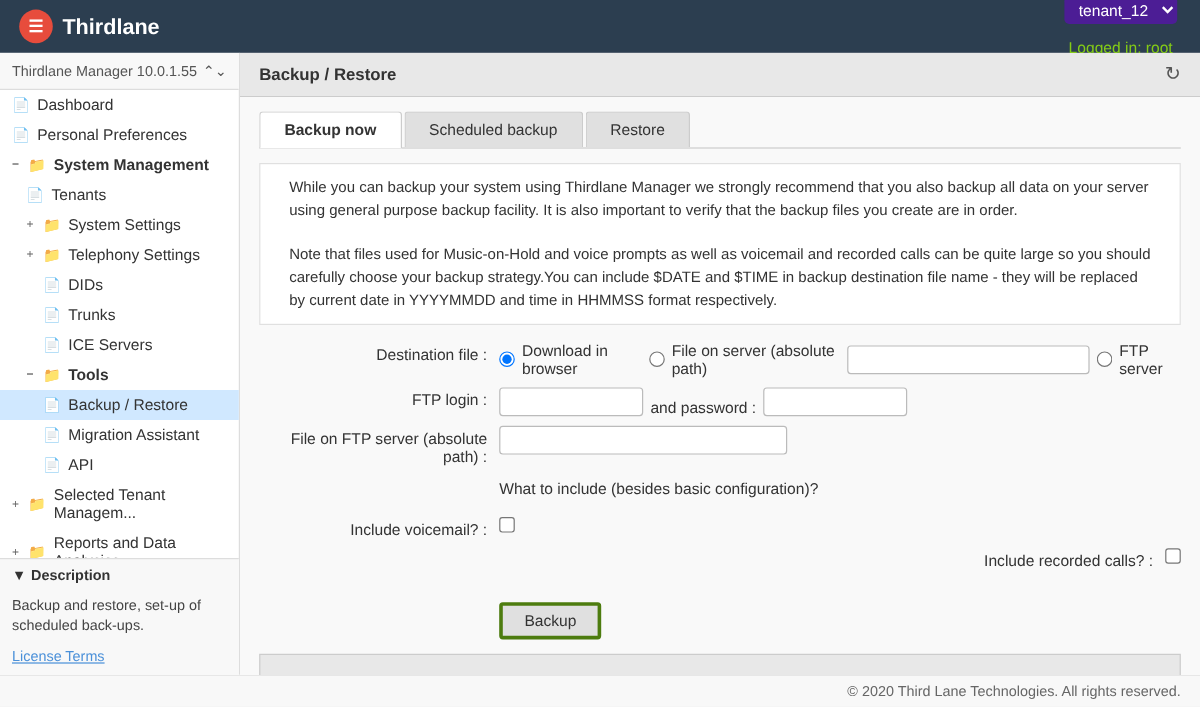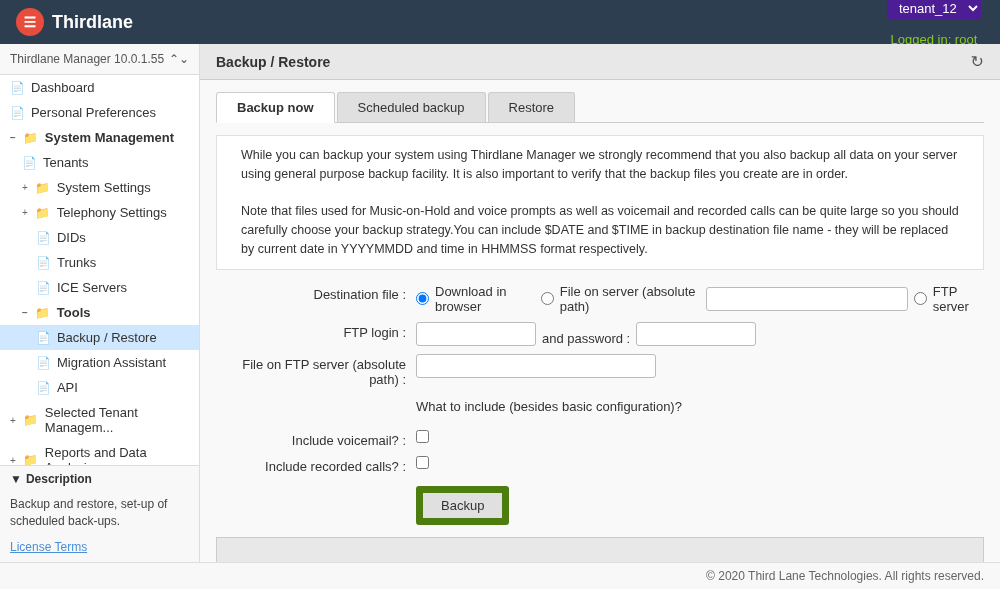--- a/index.html
+++ b/index.html
@@ -233,21 +233,21 @@
       width: 120px;
     }
     .inline-row { display: flex; align-items: flex-end; gap: 6px; }
     .what-include {
       font-size: 13px;
       margin-bottom: 8px;
       margin-top: 4px;
     }
     .backup-btn {
       background: #e0e0e0;
-      border: 7px solid #4d7c0f;
+      border: 3px solid #4d7c0f;
       border-radius: 3px;
       padding: 5px 18px;
       font-size: 13px;
       cursor: pointer;
       color: #333;
     }
 
     
     .result-area {
       background: #e8e8e8;
@@ -437,21 +437,21 @@
         <div class="what-include">What to include (besides basic configuration)?</div>
       </div>
 
       <div class="form-row">
         <div class="form-label">Include voicemail? :</div>
         <div>
           <input type="checkbox" style="">
         </div>
       </div>
 
-      <div class="form-row" style="margin-bottom:12px;">
+      <div class="form-row" style="margin-bottom:27px;justify-content:flex-end;">
         <div class="form-label">Include recorded calls? :</div>
         <div>
           <input type="checkbox" style="">
         </div>
       </div>
 
       <div style="margin-left: 200px; margin-bottom: 12px;">
         <button class="backup-btn">Backup</button>
       </div>
 

